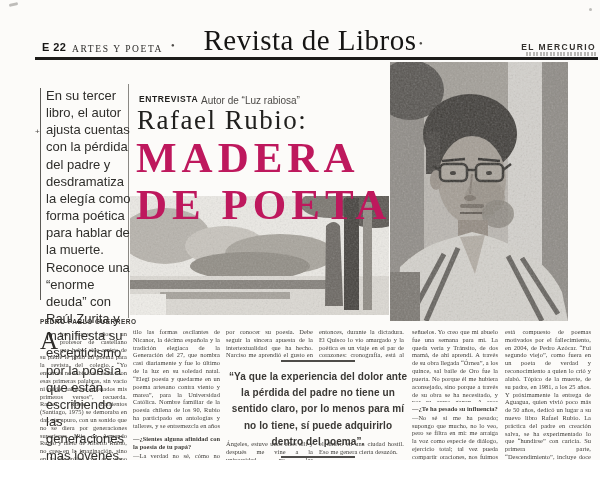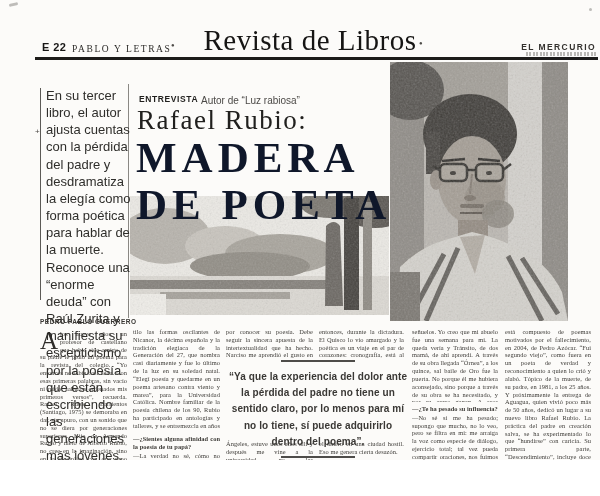--- a/index.html
+++ b/index.html
@@ -35,21 +35,21 @@
   #summary-bullet{left:35px;top:127px;font-family:"Liberation Sans",sans-serif;font-size:8px;color:#4a4845;}
   #article-summary{left:46px;top:87px;width:86px;font-family:"Liberation Sans",sans-serif;
       font-size:13px;line-height:1.32;color:#2f2e2b;filter:blur(.15px);}
 
   
   #kicker-label{left:139px;top:94px;font-family:"Liberation Sans",sans-serif;font-weight:bold;
       font-size:8.5px;letter-spacing:.6px;color:#201f1d;z-index:4;}
   #kicker-note{left:201px;top:95px;font-family:"Liberation Sans",sans-serif;font-size:10px;
       color:#4c4a47;z-index:4;}
   #headline-prefix{left:137px;top:105px;font-size:27px;letter-spacing:1.5px;color:#21201e;z-index:4;}
-  .bigtitle{font-weight:bold;font-size:43px;line-height:1;letter-spacing:5px;color:#0f172a;
+  .bigtitle{font-weight:bold;font-size:43px;line-height:1;letter-spacing:5px;color:#be185d;
       z-index:4;filter:blur(.2px);}
   #headline-line-1{left:136px;top:136px;}
   #headline-line-2{left:136px;top:183px;}
 
   
   .photo{overflow:hidden;z-index:1;}
   #landscape-photo{left:130px;top:196px;width:259px;height:119px;}
   #landscape-photo svg{filter:blur(.5px);}
   #portrait-photo{left:390px;top:62px;width:178px;height:259px;}
   #portrait-photo svg{filter:blur(.55px) contrast(.97);}
@@ -77,21 +77,21 @@
 </head>
 <body>
 
 <div id="page">
 
   <div class="speck" id="speck-tl"></div>
   <div class="speck" id="speck-tr"></div>
   <div class="abs" id="corner-smudge"></div>
 
   <div class="abs" id="section-label">E 22</div>
-  <div class="abs" id="section-name">PABLO Y LETRAS</div>
+  <div class="abs" id="section-name">ARTES Y POETA</div>
   <div class="abs ornament" id="ornament-left">●</div>
   <div class="abs" id="masthead-title">Revista de Libros</div>
   <div class="abs ornament" id="ornament-right">●</div>
   <div class="abs" id="newspaper-name">EL MERCURIO</div>
   <div class="abs" id="dateline-smudge"></div>
   <div class="abs" id="header-rule"></div>
 
   <div class="abs" id="sidebar-column-rule"></div>
   <div class="abs" id="summary-rule"></div>
   <div class="abs" id="summary-bullet">+</div>

